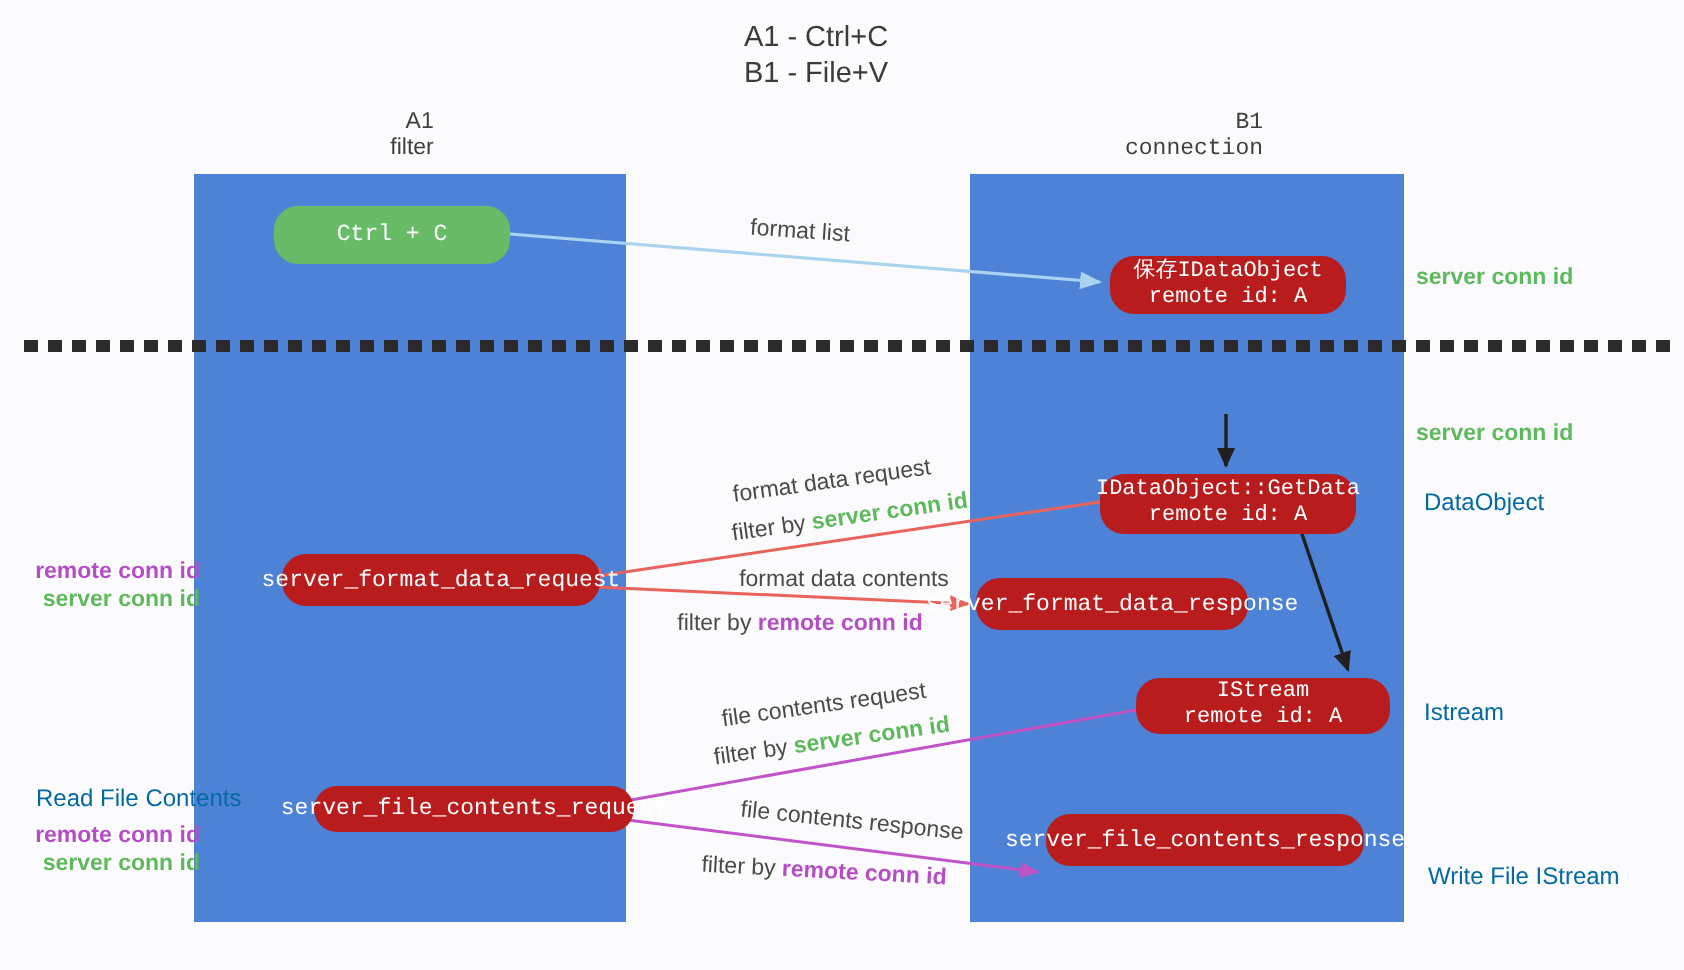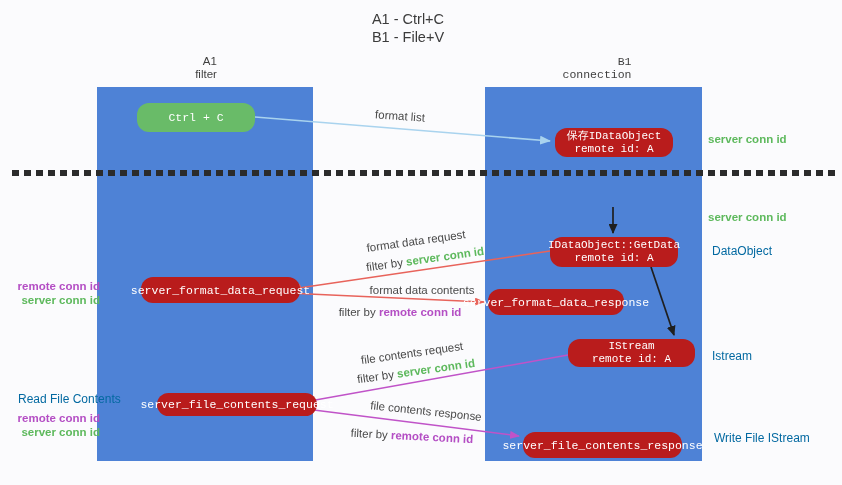--- a/index.html
+++ b/index.html
@@ -104,21 +104,21 @@
 
   <div class="node orange" style="left:568px; top:339px; width:127px; height:28px; font-size:11px;">
     <span>IStream</span>
     <span>remote id: A</span>
   </div>
 
   <div class="node orange" style="left:128px; top:393px; width:160px; height:23px;margin-left:29px;">
     <span>server_file_contents_request</span>
   </div>
 
-  <div class="node orange" style="left:523px; top:432px; width:159px; height:26px;">
+  <div class="node orange" style="left:523px; top:407px; width:159px; height:26px;">
     <span>server_file_contents_response</span>
   </div>
 
   <div class="lbl flow ctr" style="left:400px; top:116px; transform:translate(-50%,-50%) rotate(4deg);">format list</div>
 
   <div class="lbl flow ctr" style="left:416px; top:241px; transform:translate(-50%,-50%) rotate(-8deg);">format data request</div>
   <div class="lbl flow ctr" style="left:425px; top:259px; transform:translate(-50%,-50%) rotate(-8deg);">
     <span>filter by</span>
     <span class="gtxt">server conn id</span>
   </div>

